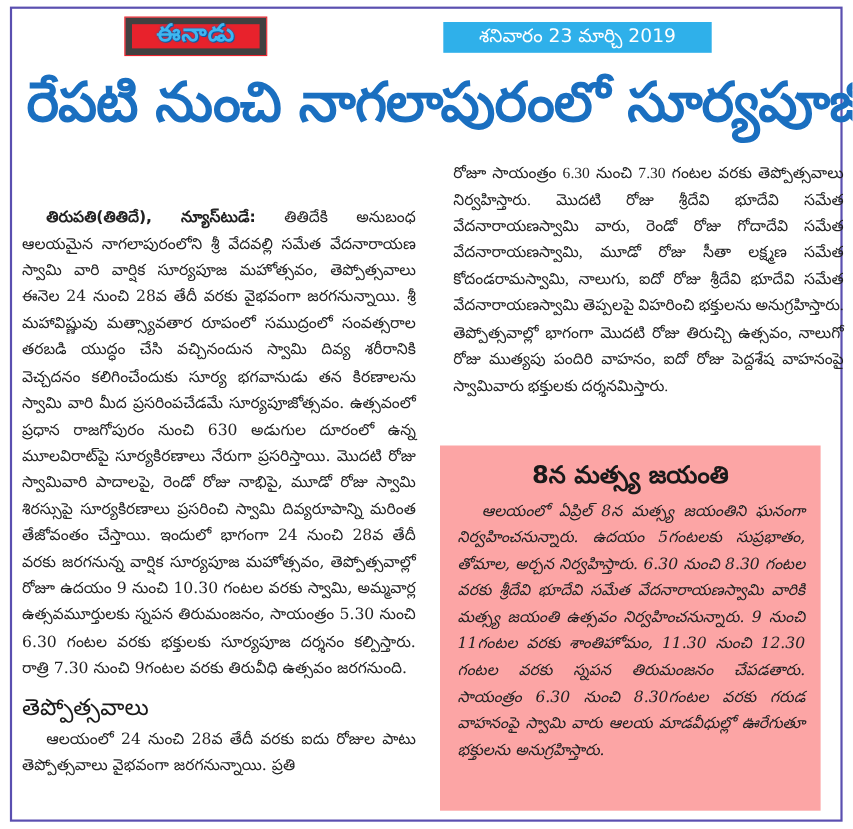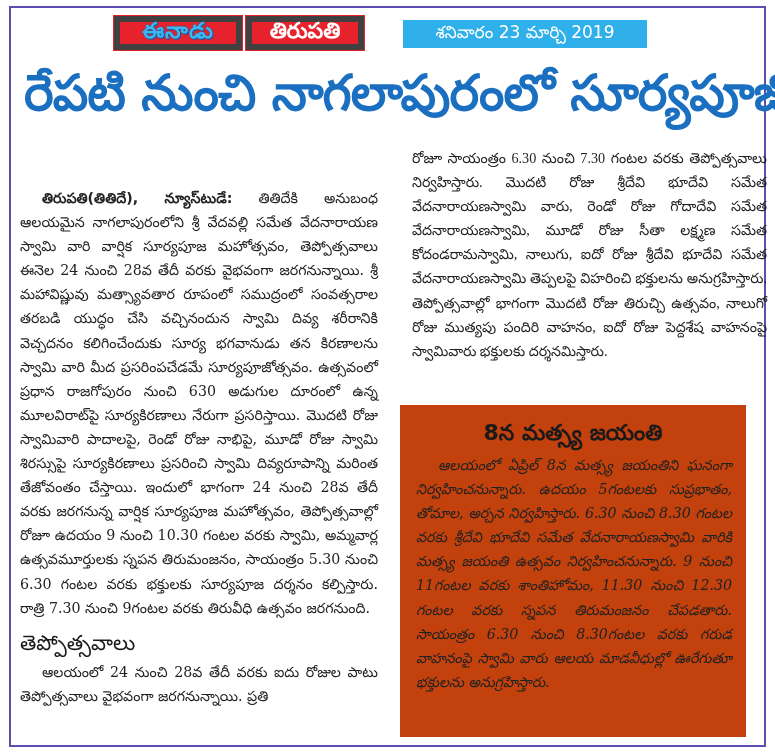--- a/index.html
+++ b/index.html
@@ -10,33 +10,32 @@
   .logo-eenadu { width:128px; color:#3fb6f0; font-weight:bold; font-size:22px; text-shadow:0 0 2px #0a5ea8, 1px 1px 0 #0a5ea8; letter-spacing:1px; }
   .logo-city { width:118px; color:#ffffff; font-weight:bold; font-size:22px; }
   .date-box { position:absolute; top:20px; left:403px; width:244px; height:28px; background:#2fb0ea; color:#ffffff; font-size:17px; display:flex; align-items:center; justify-content:center; font-weight:normal; }
   .headline { position:absolute; top:58px; left:24px; width:730px; height:70px; color:#1a6fc0; font-size:50px; font-weight:bold; line-height:70px; white-space:nowrap; letter-spacing:-1px; }
   .col { position:absolute; font-family:"DejaVu Serif", serif; font-size:14.2px; line-height:24.1px; color:#222; text-align:justify; }
   .col-left { top:146px; left:20px; width:358px;margin-top:40px; }
   .col-right { top:146px; left:412px; width:355px;font-family:Liberation Serif, serif; }
   .col p { margin:0; text-indent:22px; }
   .dateline { font-weight:bold; font-family:"DejaVu Sans", sans-serif; }
   .subhead { font-family:"DejaVu Sans", sans-serif; font-weight:normal; font-size:21px; line-height:34px; margin:6px 0 0 0; color:#1a1a1a; }
-  .sidebox { position:absolute; left:400px; top:405px; width:346px; height:332px; background:#c2410c; }
+  .sidebox { position:absolute; left:400px; top:405px; width:346px; height:332px; background:#fca5a5; }
   .sidebox-title { text-align:center; font-family:"DejaVu Sans", sans-serif; font-weight:bold; font-size:22px; color:#1a1a1a; margin-top:10px; height:36px; line-height:36px; }
   .sidebox-body { font-family:"DejaVu Serif", serif; font-size:14.2px; line-height:24.1px; color:#222; text-align:justify; padding:0 14px 0 16px; margin-top:2px; }
   .sidebox-body p { margin:0; text-indent:22px;font-style:italic; }
 </style>
 </head>
 <body>
 
 <div class="frame"></div>
 
 <div class="masthead">
   <div class="logo-box logo-eenadu">ఈనాడు</div>
-  <div class="logo-box logo-city">తిరుపతి</div>
 </div>
 
 <div class="date-box">శనివారం 23 మార్చి 2019</div>
 
 <div class="headline">రేపటి నుంచి నాగలాపురంలో సూర్యపూజోత్సవం</div>
 
 <div class="col col-left">
   <p><span class="dateline">తిరుపతి(తితిదే), న్యూస్‌టుడే:</span> <span>తితిదేకి అనుబంధ ఆలయమైన నాగలాపురంలోని శ్రీ వేదవల్లి సమేత వేదనారాయణ స్వామి వారి వార్షిక సూర్యపూజ మహోత్సవం, తెప్పోత్సవాలు ఈనెల 24 నుంచి 28వ తేదీ వరకు వైభవంగా జరగనున్నాయి. శ్రీ మహావిష్ణువు మత్స్యావతార రూపంలో సముద్రంలో సంవత్సరాల తరబడి యుద్ధం చేసి వచ్చినందున స్వామి దివ్య శరీరానికి వెచ్చదనం కలిగించేందుకు సూర్య భగవానుడు తన కిరణాలను స్వామి వారి మీద ప్రసరింపచేడమే సూర్యపూజోత్సవం. ఉత్సవంలో ప్రధాన రాజగోపురం నుంచి 630 అడుగుల దూరంలో ఉన్న మూలవిరాట్‌పై సూర్యకిరణాలు నేరుగా ప్రసరిస్తాయి. మొదటి రోజు స్వామివారి పాదాలపై, రెండో రోజు నాభిపై, మూడో రోజు స్వామి శిరస్సుపై సూర్యకిరణాలు ప్రసరించి స్వామి దివ్యరూపాన్ని మరింత తేజోవంతం చేస్తాయి. ఇందులో భాగంగా 24 నుంచి 28వ తేదీ వరకు జరగనున్న వార్షిక సూర్యపూజ మహోత్సవం, తెప్పోత్సవాల్లో రోజూ ఉదయం 9 నుంచి 10.30 గంటల వరకు స్వామి, అమ్మవార్ల ఉత్సవమూర్తులకు స్నపన తిరుమంజనం, సాయంత్రం 5.30 నుంచి 6.30 గంటల వరకు భక్తులకు సూర్యపూజ దర్శనం కల్పిస్తారు. రాత్రి 7.30 నుంచి 9గంటల వరకు తిరువీధి ఉత్సవం జరగనుంది.</span></p>
   <div class="subhead">తెప్పోత్సవాలు</div>
   <p>ఆలయంలో 24 నుంచి 28వ తేదీ వరకు ఐదు రోజుల పాటు తెప్పోత్సవాలు వైభవంగా జరగనున్నాయి. ప్రతి</p>

